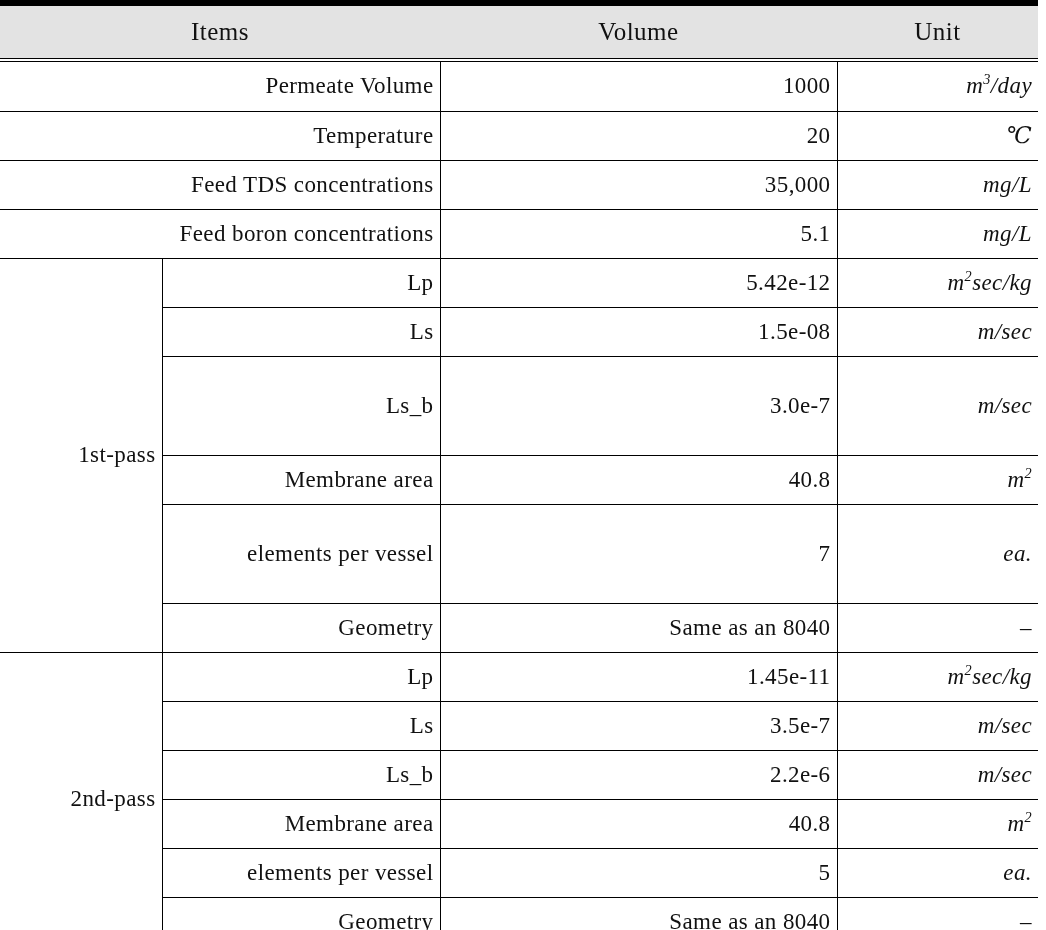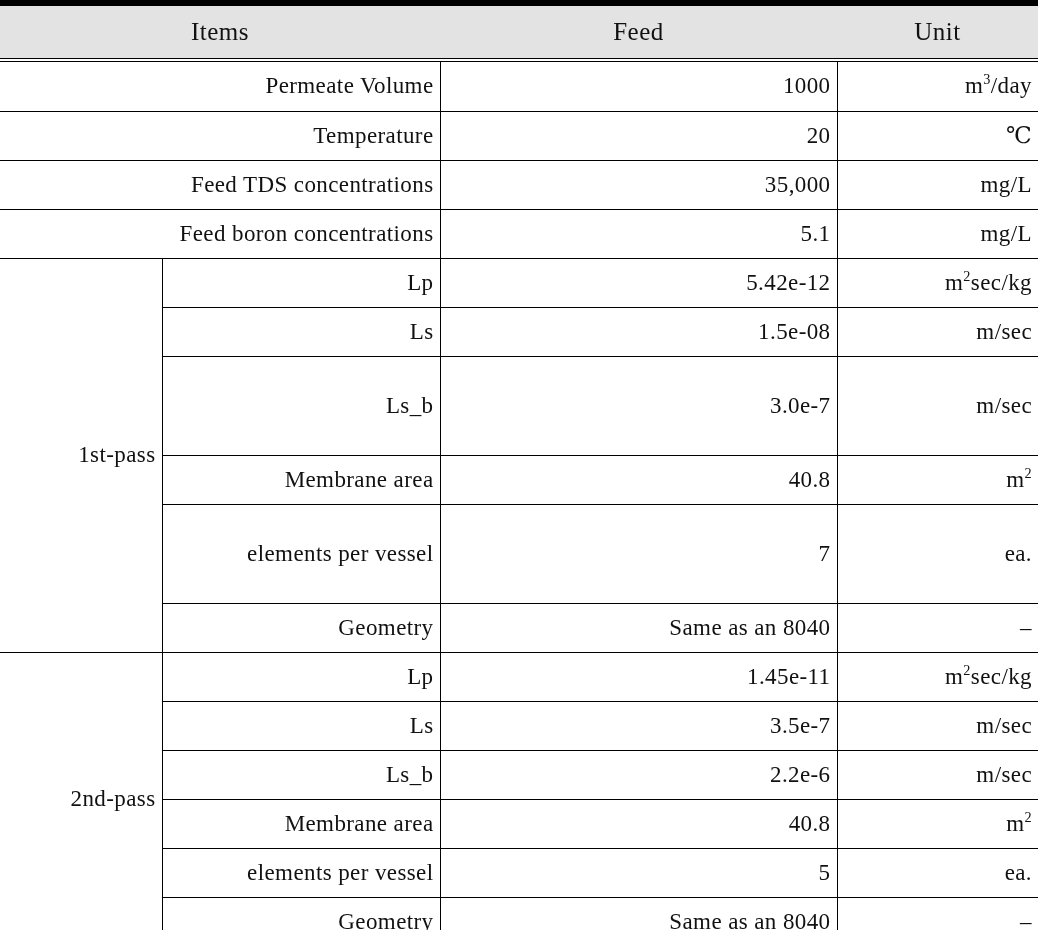--- a/index.html
+++ b/index.html
@@ -90,21 +90,21 @@
     padding-left: 41px;
   }
   tbody tr.last-of-pass td {
     border-bottom: 1.2px solid #000;
   }
   tbody tr.final-row td {
     border-bottom: none;
   }
 
   
-  tbody td.unit-cell { border-right: none; }
+  tbody td.unit-cell { border-right: none; font-style: italic; }
 
   .tall-row td { height: 99px; }
 
   sup {
     font-size: 0.62em;
     vertical-align: super;
     line-height: 0;
   }
 </style>
 </head>
@@ -118,21 +118,21 @@
     <colgroup>
       <col class="c-pass">
       <col class="c-item">
       <col class="c-value">
       <col class="c-unit">
     </colgroup>
 
     <thead>
       <tr class="head-row">
         <th colspan="2">Items</th>
-        <th>Feed</th>
+        <th>Volume</th>
         <th>Unit</th>
       </tr>
     </thead>
   </table>
 
   <div class="dblrule"></div>
 
   <table class="param-table">
     <colgroup>
       <col class="c-pass">

